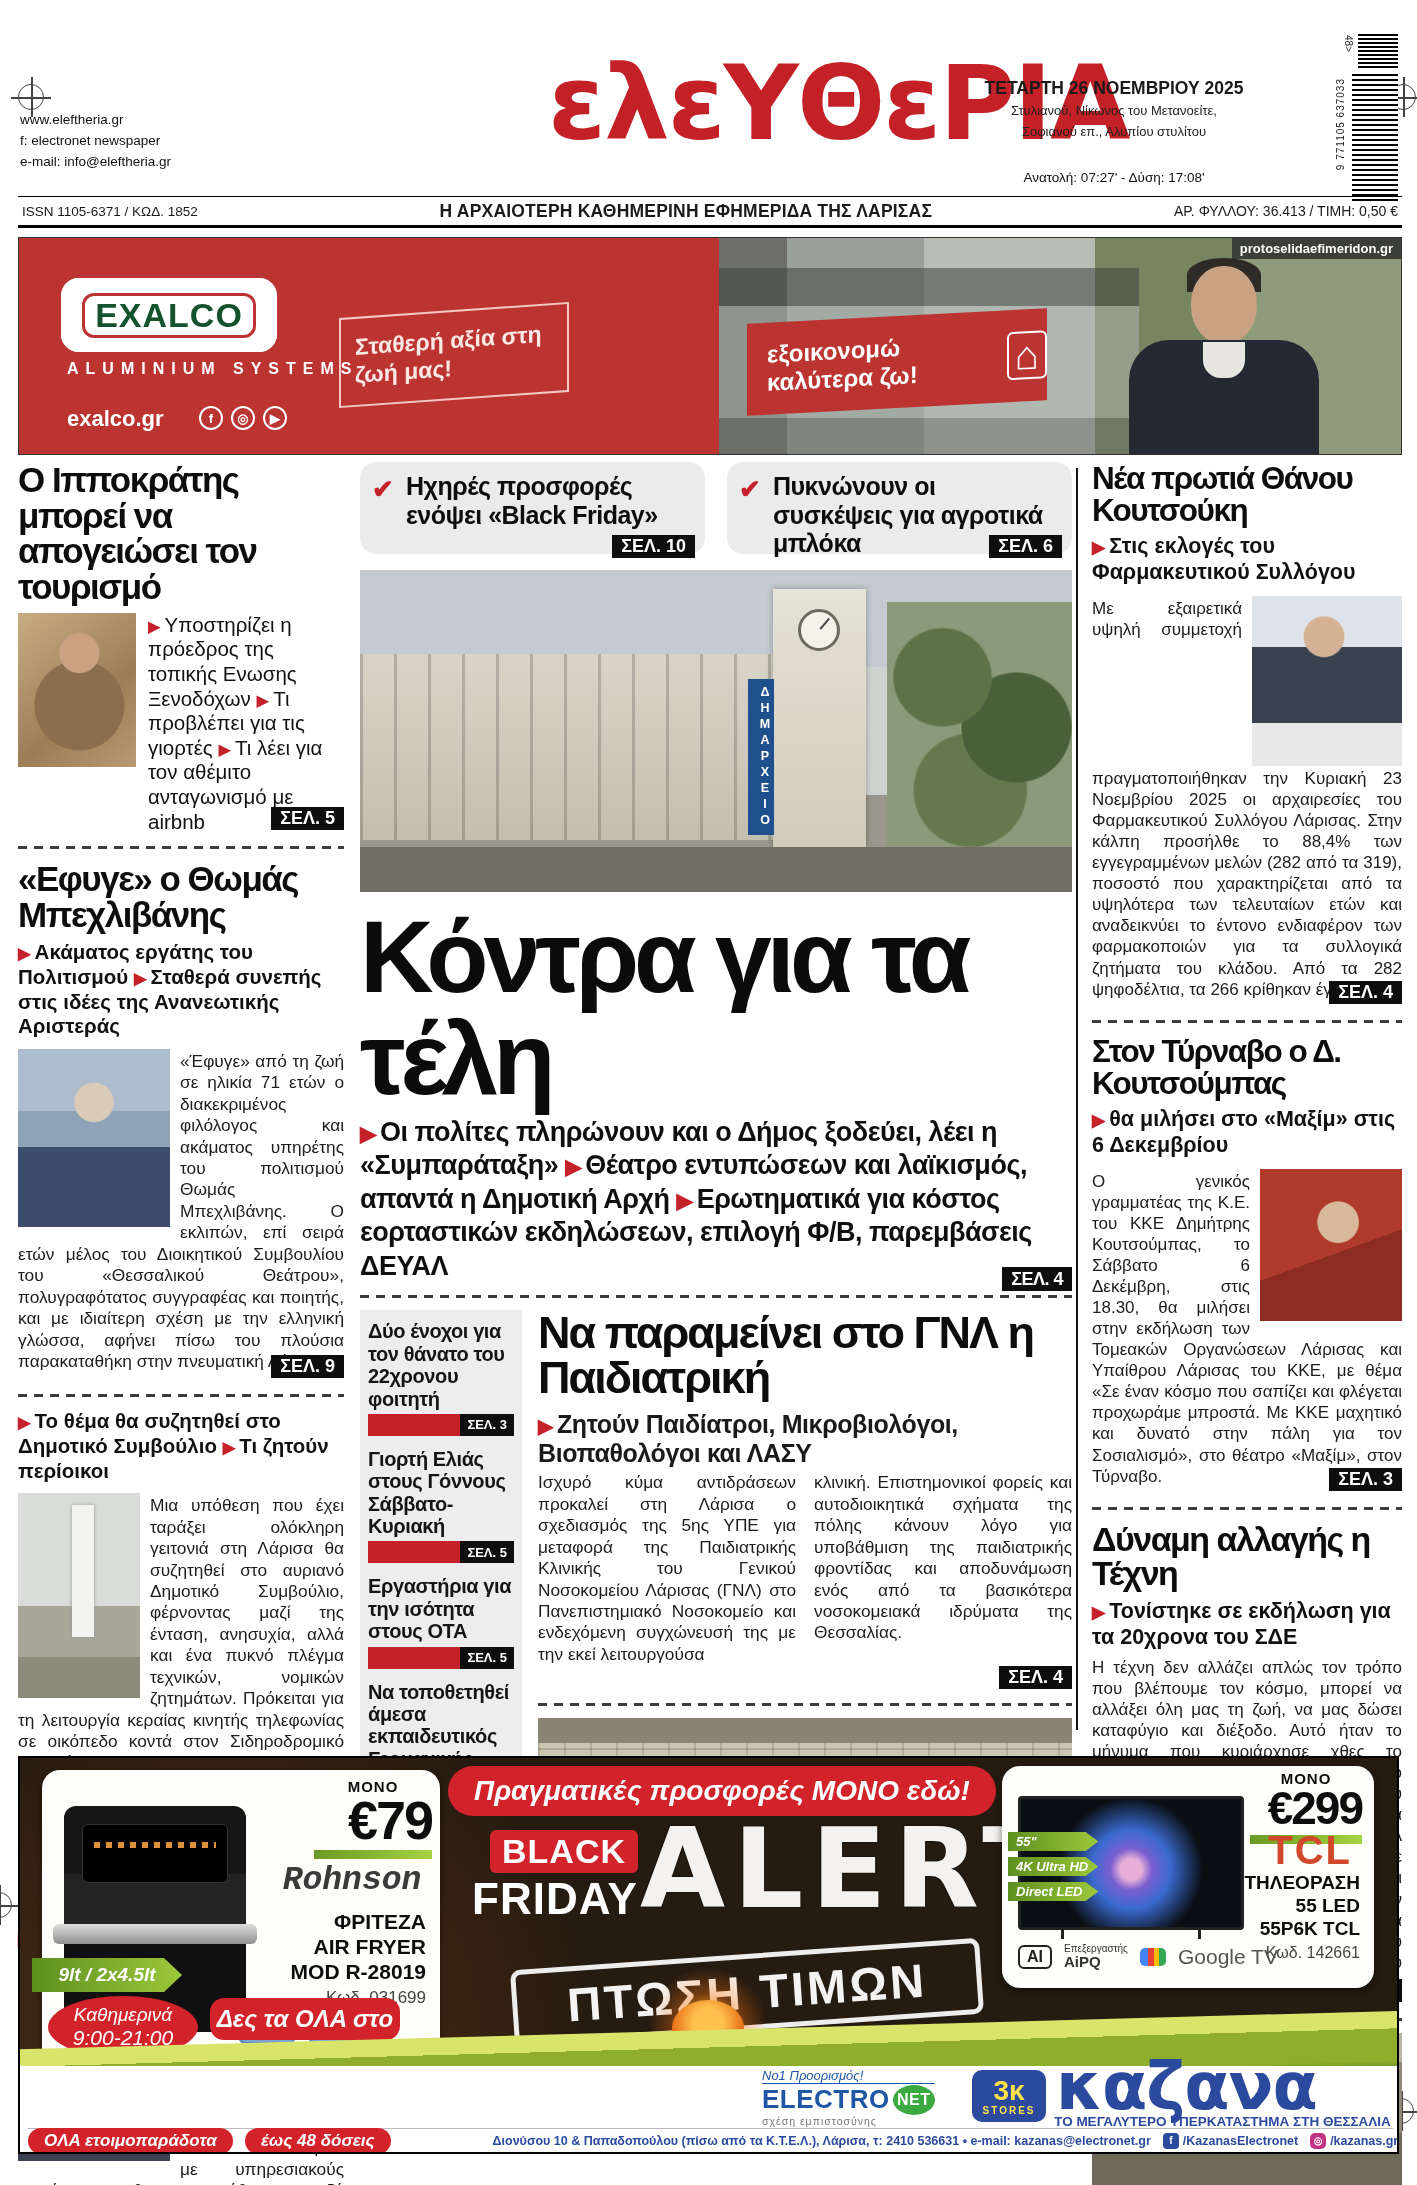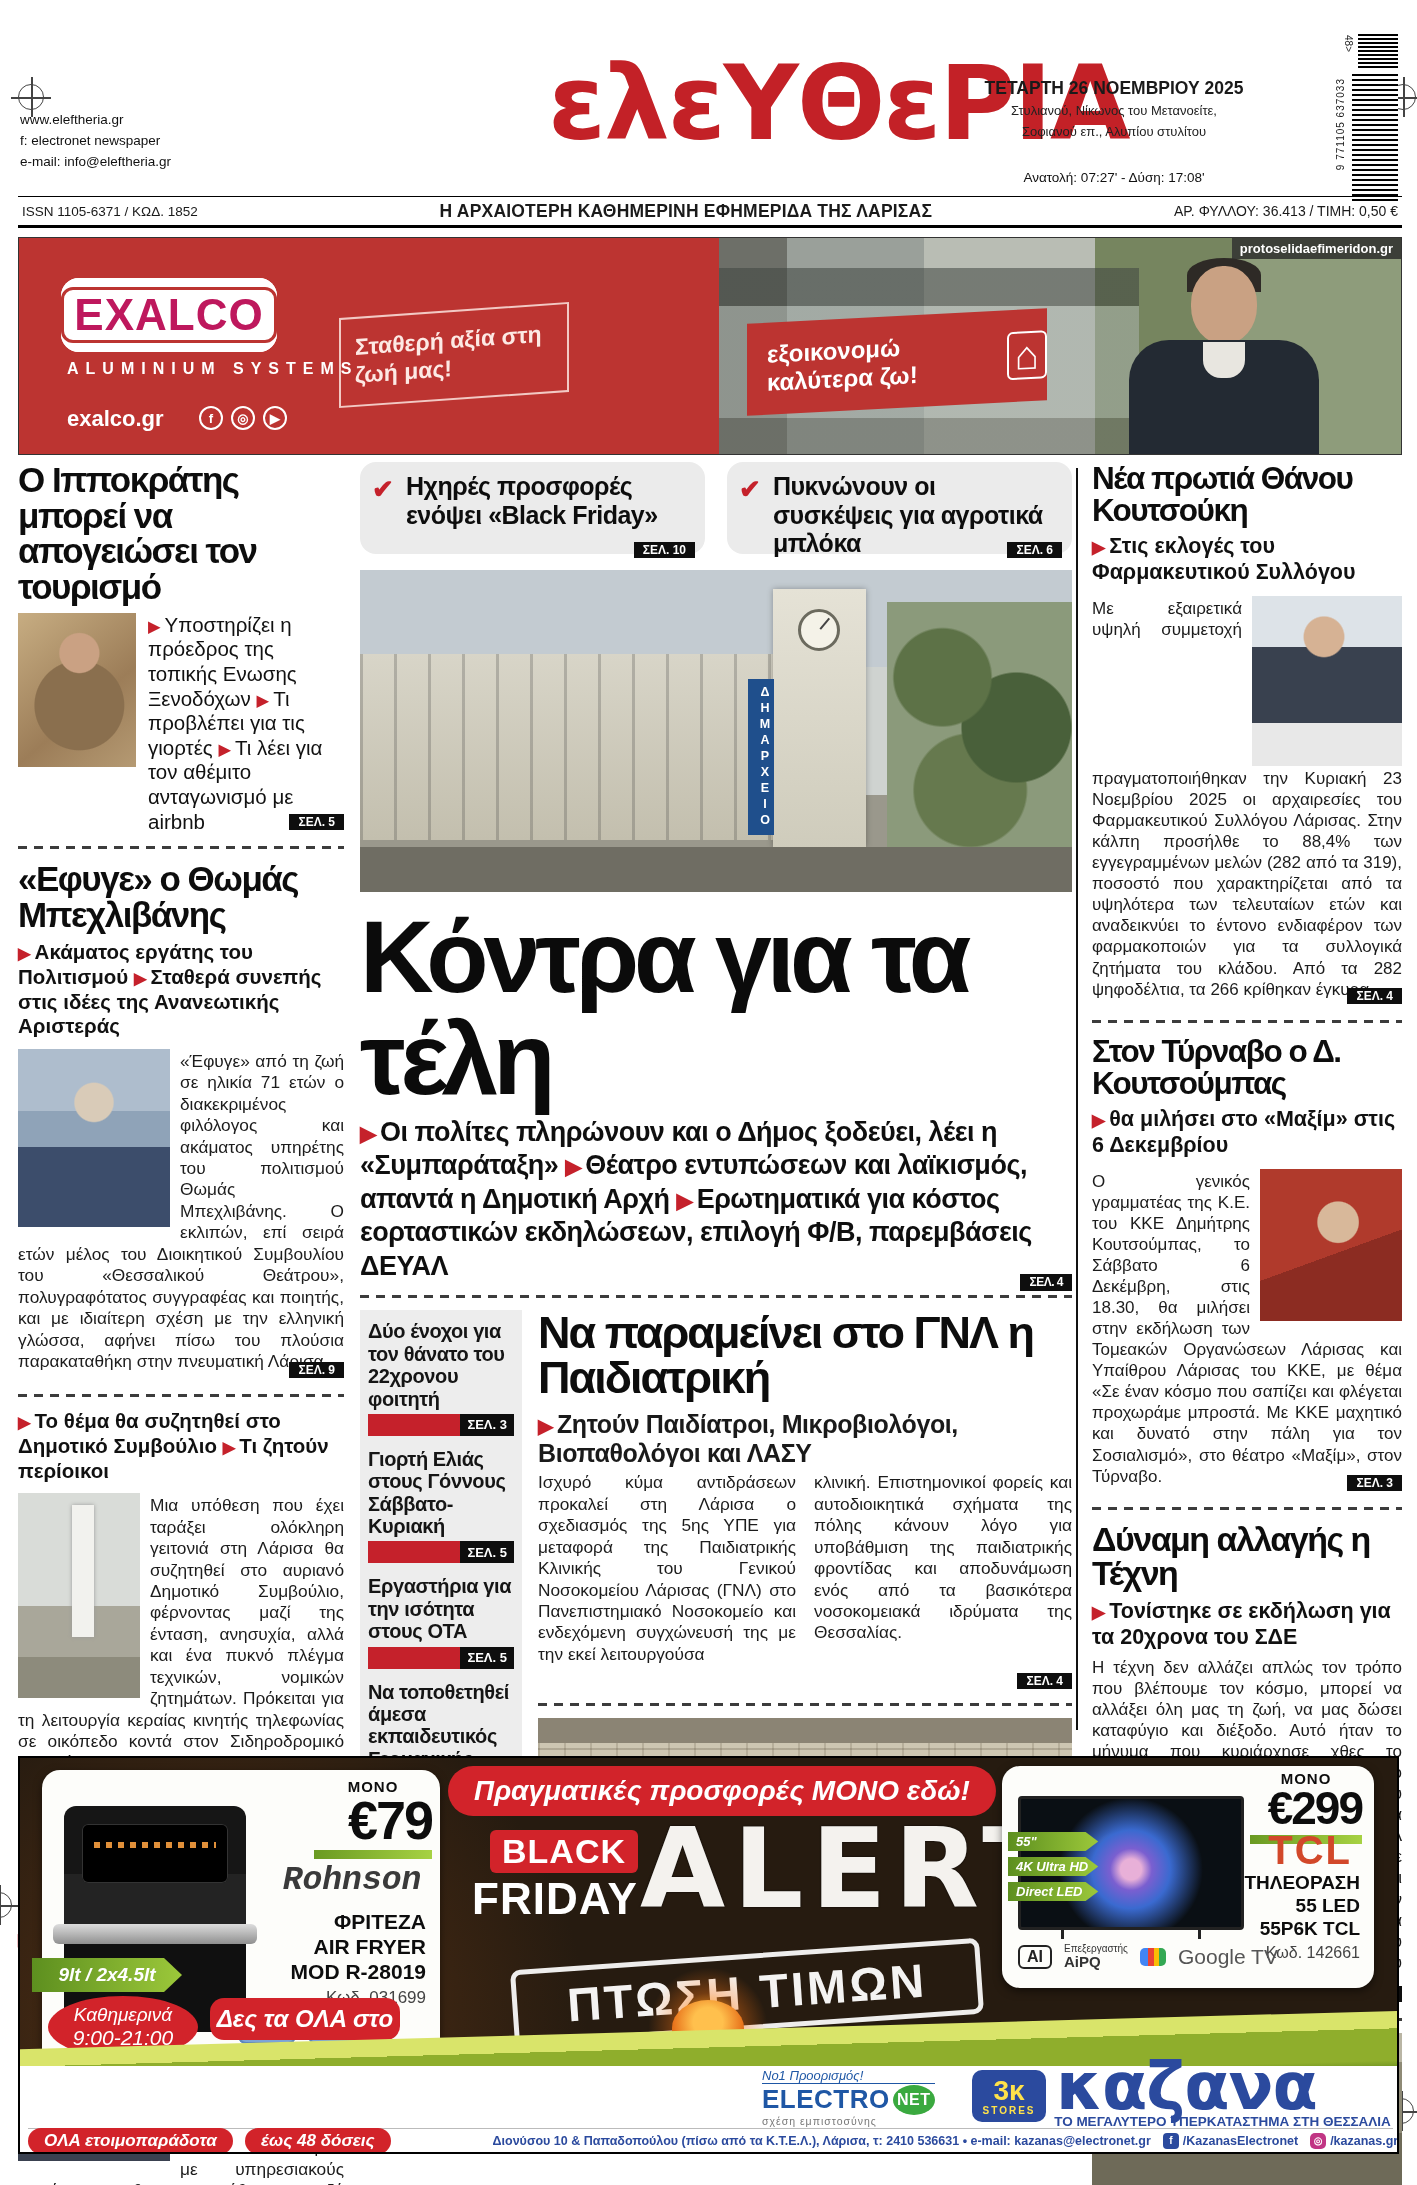--- a/index.html
+++ b/index.html
@@ -31,21 +31,21 @@
           display:flex;align-items:center;justify-content:space-between;height:32px;padding:0 4px;}
   .topbar .issn{font-size:13.5px;}
   .topbar .tag{font-weight:bold;font-size:17.5px;letter-spacing:.2px;}
   .topbar .issue{font-size:14px;}
 
   
   .exalco{position:absolute;left:18px;top:237px;width:1384px;height:218px;border:1px solid #333;overflow:hidden;background:#bc3431;}
   .ex-left{position:absolute;left:0;top:0;width:700px;height:100%;background:#bc3431;}
   .ex-logo{position:absolute;left:42px;top:40px;width:216px;height:74px;background:#fff;border-radius:18px;
            display:flex;align-items:center;justify-content:center;box-shadow:0 0 0 4px #fff inset;}
-  .ex-logo span{font-weight:800;font-size:44px;color:#be185d;letter-spacing:1px;border:3px solid #bc3431;border-radius:12px;padding:0 10px;}
+  .ex-logo span{font-weight:800;font-size:34px;color:#14532d;letter-spacing:1px;border:3px solid #bc3431;border-radius:12px;padding:0 10px;}
   .ex-sub{position:absolute;left:48px;top:122px;color:#fff;font-weight:bold;font-size:16px;letter-spacing:7px;}
   .ex-site{position:absolute;left:48px;top:168px;color:#fff;font-weight:bold;font-size:22px;}
   .ex-soc{position:absolute;left:180px;top:168px;display:flex;gap:8px;}
   .ex-soc span{width:24px;height:24px;border:2px solid #fff;border-radius:50%;color:#fff;font-size:13px;font-weight:bold;
                display:flex;align-items:center;justify-content:center;}
   .ex-slogan{position:absolute;left:320px;top:72px;width:230px;height:90px;border:2px solid #f2c9c4;
              transform:skewY(-4deg);display:flex;align-items:center;padding-left:14px;
              color:#fde9e4;font-weight:bold;font-size:23px;line-height:1.2;}
   .ex-photo{position:absolute;left:700px;top:0;width:684px;height:100%;
             background:linear-gradient(90deg,#6d6f68 0 10%,#9aa09a 10% 30%,#b9bdb4 30% 55%,#76855f 55% 75%,#8e9c7b 75% 100%);}
@@ -60,21 +60,21 @@
   .ex-ribbon .house{font-size:40px;font-weight:normal;border:2px solid #fff;border-radius:6px;padding:0 6px;line-height:1.1;}
   .watermark{position:absolute;right:0;top:0;background:rgba(40,40,40,.8);color:#fff;font-weight:bold;font-size:13px;padding:3px 8px;}
 
   
   .vrule{position:absolute;left:1076px;top:468px;width:2px;height:1262px;background:#111;}
   .col-left{position:absolute;left:18px;top:462px;width:326px;}
   .col-mid{position:absolute;left:360px;top:462px;width:712px;}
   .col-right{position:absolute;left:1092px;top:462px;width:310px;}
 
   .dash{height:3px;background:repeating-linear-gradient(90deg,#3c3c3c 0 9px,transparent 9px 16px);margin:12px 0;border:0;}
-  .sel{background:#0e0e0e;color:#fff;font-weight:bold;font-size:12px;padding:1px 9px;white-space:nowrap;}
+  .sel{background:#0e0e0e;color:#fff;font-weight:bold;font-size:18px;padding:1px 9px;white-space:nowrap;}
   .b{color:#c5212b;font-size:.8em;margin-right:4px;}
   .art{position:relative;}
   .art .selabs{position:absolute;right:0;bottom:4px;}
 
   h2{margin:0;color:#0d0d0d;font-family:"Liberation Sans",sans-serif;}
   .t-left{font-size:35px;line-height:1.02;letter-spacing:-1.5px;font-weight:800;}
   .deckline{font-size:20.5px;line-height:1.2;margin:8px 0 6px;color:#111;}
   .deckbold{font-weight:bold;}
   .bodytxt{font-size:17.3px;line-height:1.24;text-align:justify;margin:6px 0 0;color:#1c1c1c;}
   .ph{flex:none;position:relative;overflow:hidden;}

